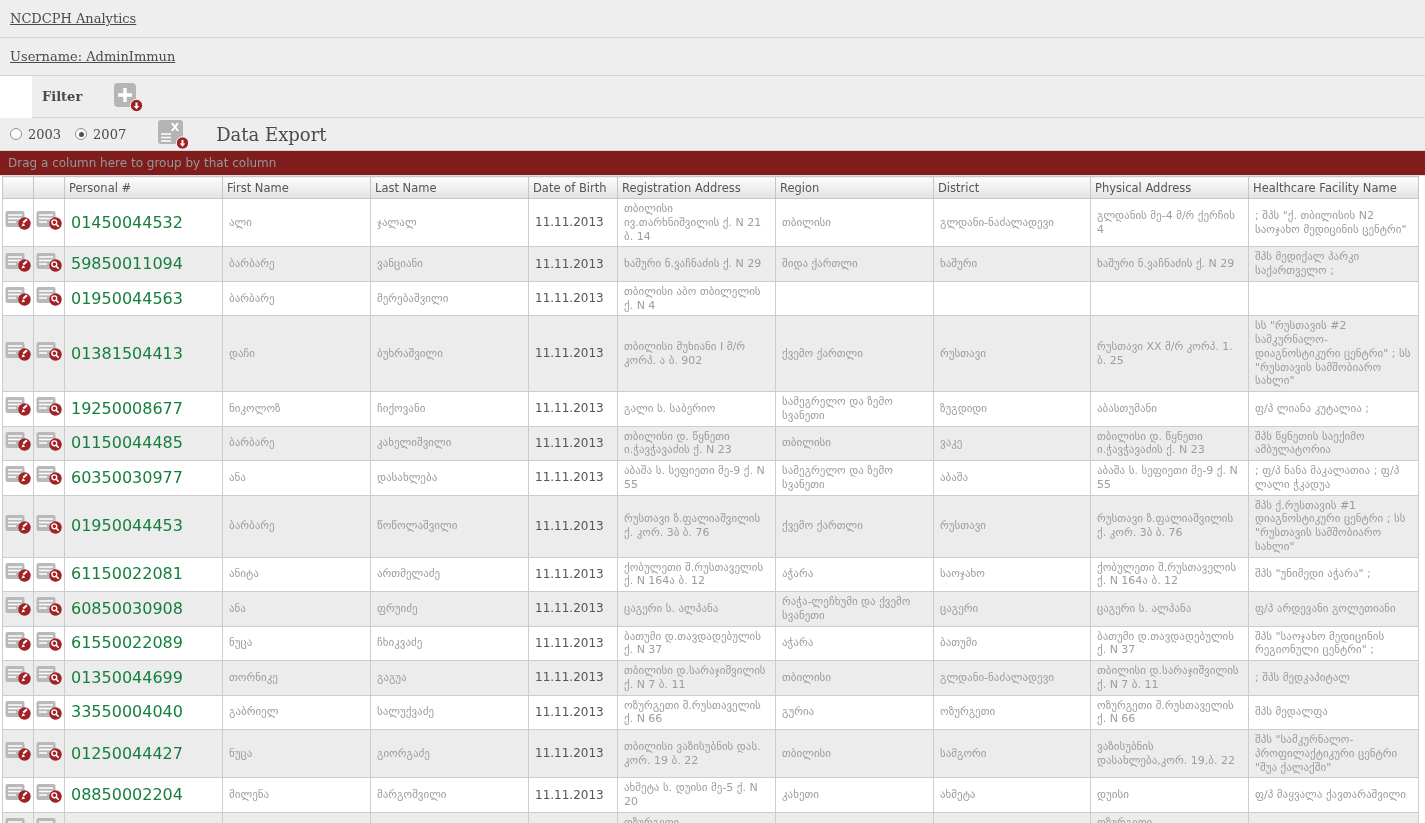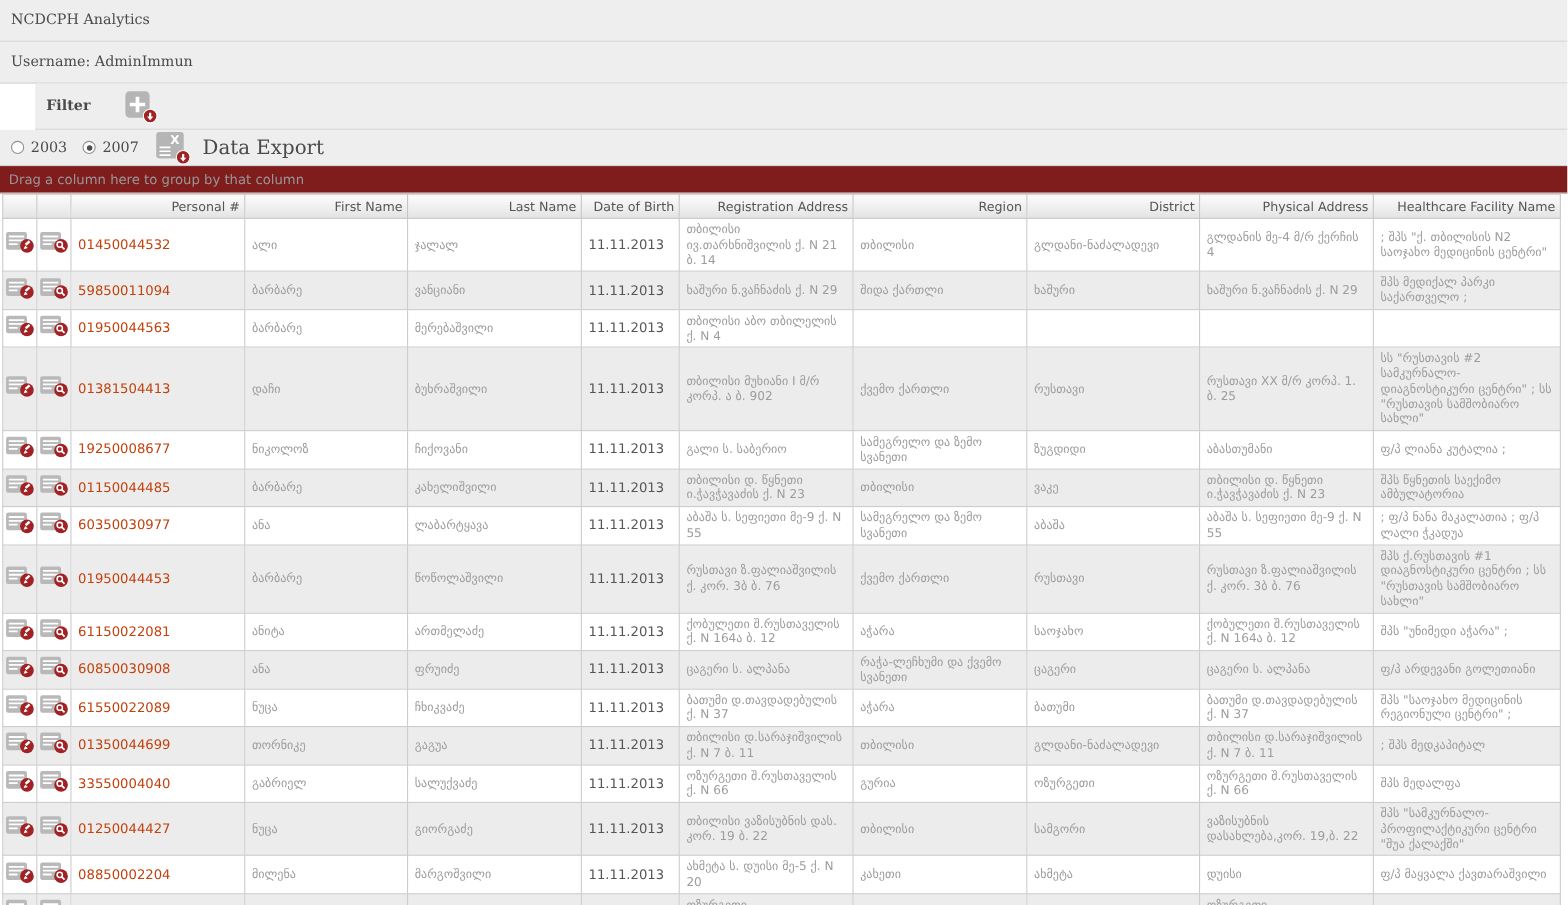--- a/index.html
+++ b/index.html
@@ -5,54 +5,54 @@
   * { box-sizing: border-box; }
   html,body { margin:0; padding:0; }
   body {
     width:1425px; height:823px; overflow:hidden; background:#fff;
     font-family:"DejaVu Sans", sans-serif;
   }
   
   .bar { background:#eeeeee; border-bottom:1px solid #d4d4d4; }
   .bar-title, .bar-user {
     height:38px; display:flex; align-items:center; padding-left:10px;
-    font-family:"DejaVu Serif", serif; font-size:13px; color:#4a4a4a;
+    font-family:"DejaVu Serif", serif; font-size:13px; color:#4a4a4a;text-decoration:underline;
   }
   .bar-filter { height:42px; display:flex; align-items:center; padding-left:10px;margin-left:32px; }
   .filter-label { font-family:"DejaVu Serif", serif; font-size:13px; font-weight:bold; color:#4a4a4a; }
   .add-filter-btn { margin-left:30px; border:none; background:transparent; padding:0; cursor:pointer; line-height:0; }
-  .bar-controls { height:33px; display:flex; align-items:center; padding-left:10px; }
+  .bar-controls { height:33px; display:flex; align-items:center; padding-left:10px;gap:16px; }
   .radio-group { display:flex; align-items:center; font-family:"DejaVu Serif", serif; font-size:13px; color:#4a4a4a; }
   .radio { width:12px; height:12px; border-radius:50%; border:1px solid #919191; background:#fdfdfd; display:inline-block; margin-right:6px; position:relative; cursor:pointer; }
   .radio.selected::after { content:""; position:absolute; left:2.5px; top:2.5px; width:5px; height:5px; border-radius:50%; background:#4f4f4f; }
   .radio-label { margin-right:14px; cursor:pointer; }
   .export-btn { border:none; background:transparent; padding:0; margin-right:8px; cursor:pointer; line-height:0; }
   .export-label { font-family:"DejaVu Serif", serif; font-size:18px; color:#4a4a4a; }
   .group-bar {
     height:25px; background:#7f1d1d; border-bottom:1px solid #dcdcdc;
     display:flex; align-items:center; padding-left:8px;
     font-size:12px; color:#979797;
   }
   
   .grid-wrap { margin-left:2px; }
   table.grid { border-collapse:collapse; table-layout:fixed; width:1416px; }
   .grid th {
     background:linear-gradient(#fcfcfc,#e3e3e3);
     border:1px solid #c6c6c6; height:22px;
-    font-size:11.5px; font-weight:normal; color:#555; text-align:right;
+    font-size:11.5px; font-weight:normal; color:#555; text-align:left;
     padding:0 4px; overflow:hidden; white-space:nowrap; cursor:pointer;
   }
   .grid td {
     border:1px solid #cccccc; padding:3px 6px; vertical-align:middle;
     font-size:11px; color:#9d9d9d; line-height:1.25; overflow:hidden;
     word-wrap:break-word;
   }
   tr.odd  td { background:#ffffff; }
   tr.even td { background:#ececec; }
-  td.c-personal { color:#c2410c; font-size:12px;margin-top:48px; }
+  td.c-personal { color:#15803d; font-size:16px;margin-top:48px; }
   td.c-dob { color:#555; font-size:12px; }
   td.icon-cell { padding:2px 1px; text-align:center; }
   .row-icon-btn { border:none; background:transparent; padding:0; cursor:pointer; line-height:0; }
 </style>
 </head>
 <body>
 
 <svg width="0" height="0" style="position:absolute">
   <defs>
     <g id="doc-base">
@@ -323,21 +323,21 @@
     <td class="icon-cell">
       <button class="row-icon-btn">
         <svg width="27" height="21" viewBox="0 0 27 21">
           <use href="#doc-base"></use>
                 <use href="#badge-view" x="19.5" y="13.5"></use>
         </svg>
       </button>
     </td>
     <td class="c-personal">60350030977</td>
     <td>ანა</td>
-    <td>ლაბარტყავა</td>
+    <td>დასახლება</td>
     <td class="c-dob">11.11.2013</td>
     <td>აბაშა ს. სეფიეთი მე-9 ქ. N 55</td>
     <td>სამეგრელო და ზემო სვანეთი</td>
     <td>აბაშა</td>
     <td>აბაშა ს. სეფიეთი მე-9 ქ. N 55</td>
     <td>; ფ/პ ნანა მაკალათია ; ფ/პ ლალი ჭკადუა</td>
   </tr>
         <tr class="even">
     <td class="icon-cell">
       <button class="row-icon-btn">

